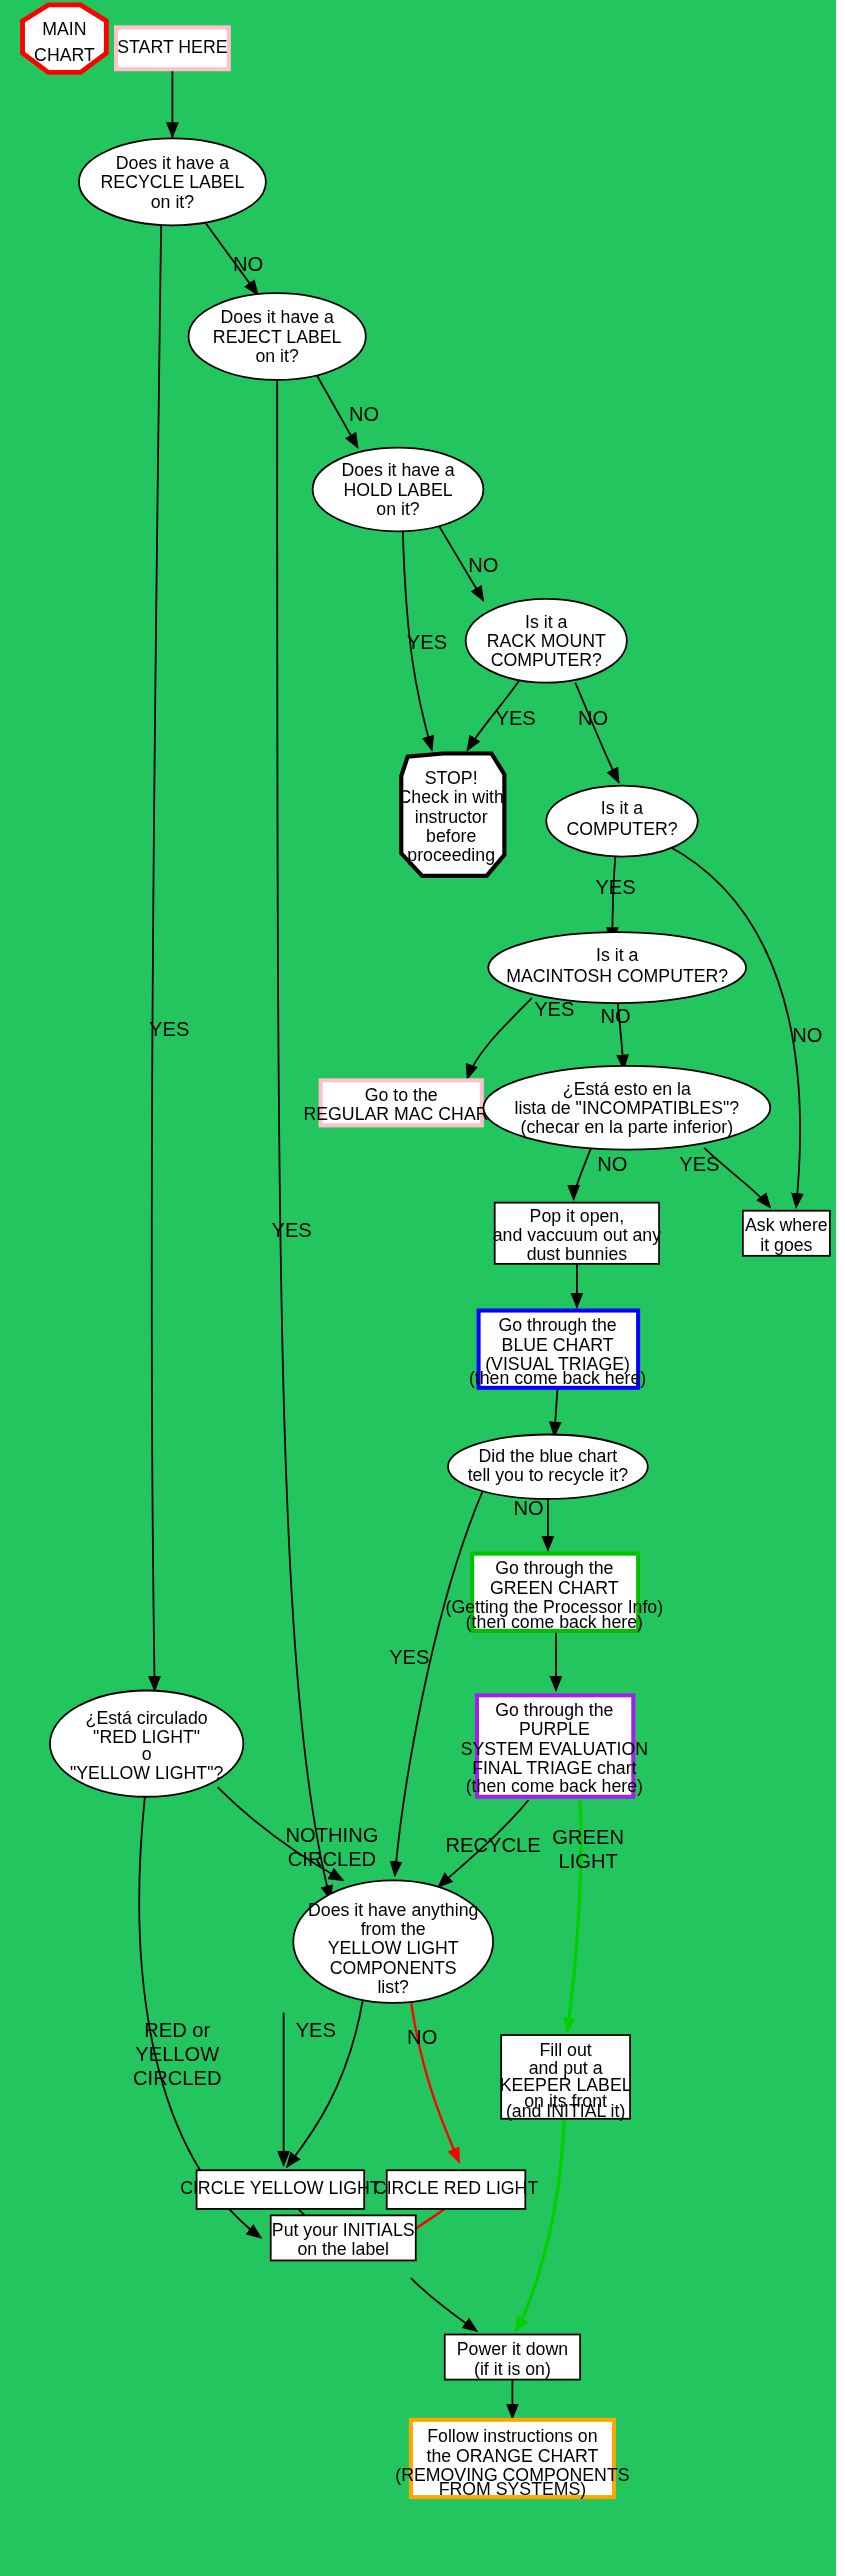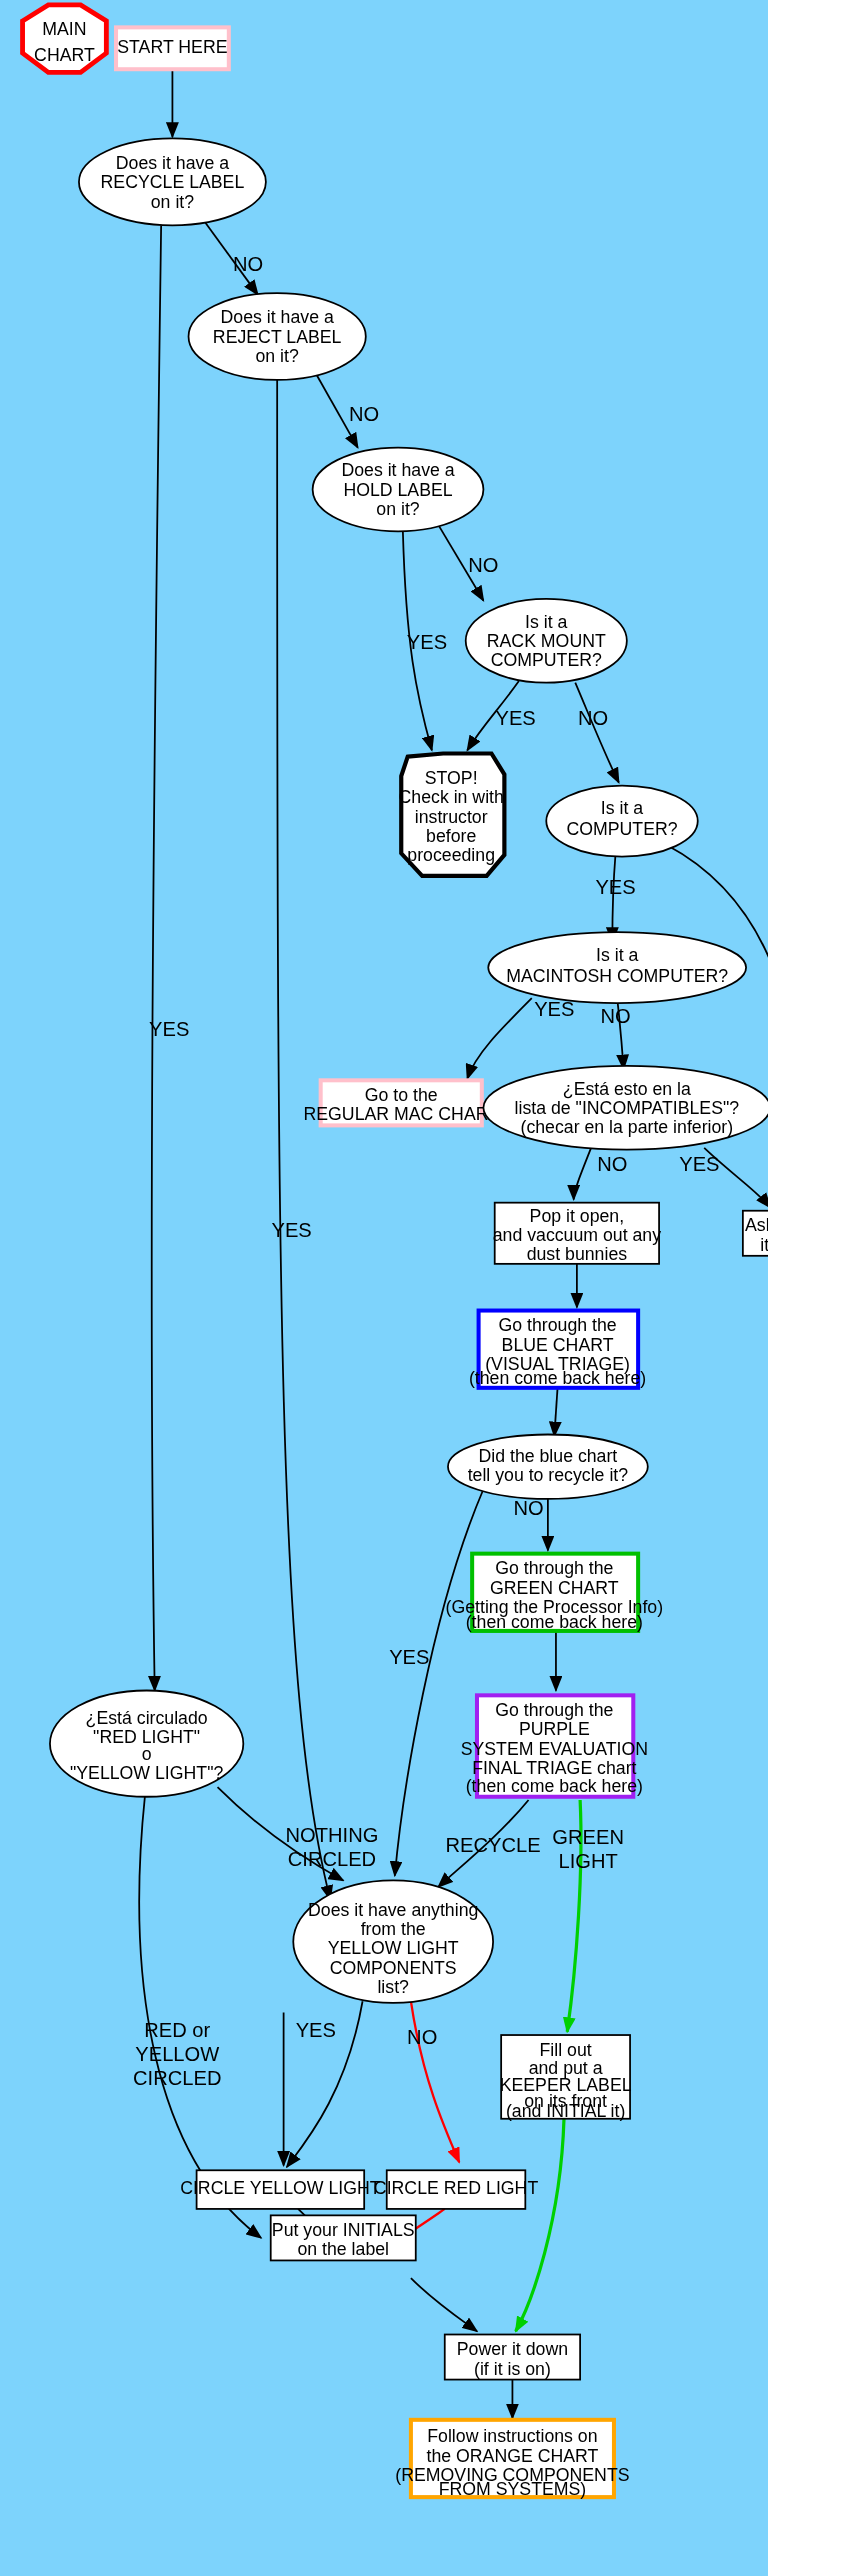--- a/index.html
+++ b/index.html
@@ -1,17 +1,17 @@
 <!DOCTYPE html>
 <html style="font-size:15px"><head>
 <meta charset="utf-8">
 <style>
   html,body{margin:0;padding:0;background:#ffffff;}
   body{font-family:"Liberation Sans","DejaVu Sans",sans-serif;}
-  #stage{position:relative;width:768px;height:2576px;background:#7dd3fc;overflow:hidden;text-align:center;}
+  #stage{position:relative;width:836px;height:2576px;background:#22c55e;overflow:hidden;text-align:center;}
   svg{display:block;}
   .nodetext{font-family:"Liberation Sans","DejaVu Sans",sans-serif;font-size:11px;fill:#000;text-anchor:middle;dominant-baseline:middle;}
   .edgelabel{font-family:"Liberation Sans","DejaVu Sans",sans-serif;font-size:12.5px;fill:#000;text-anchor:middle;dominant-baseline:middle;}
   .shape{fill:#ffffff;}
 </style>
 </head>
 <body>
 
 <div id="stage">
 <svg width="846" height="2576" viewBox="0 0 525 1600" xmlns="http://www.w3.org/2000/svg" preserveAspectRatio="none">

